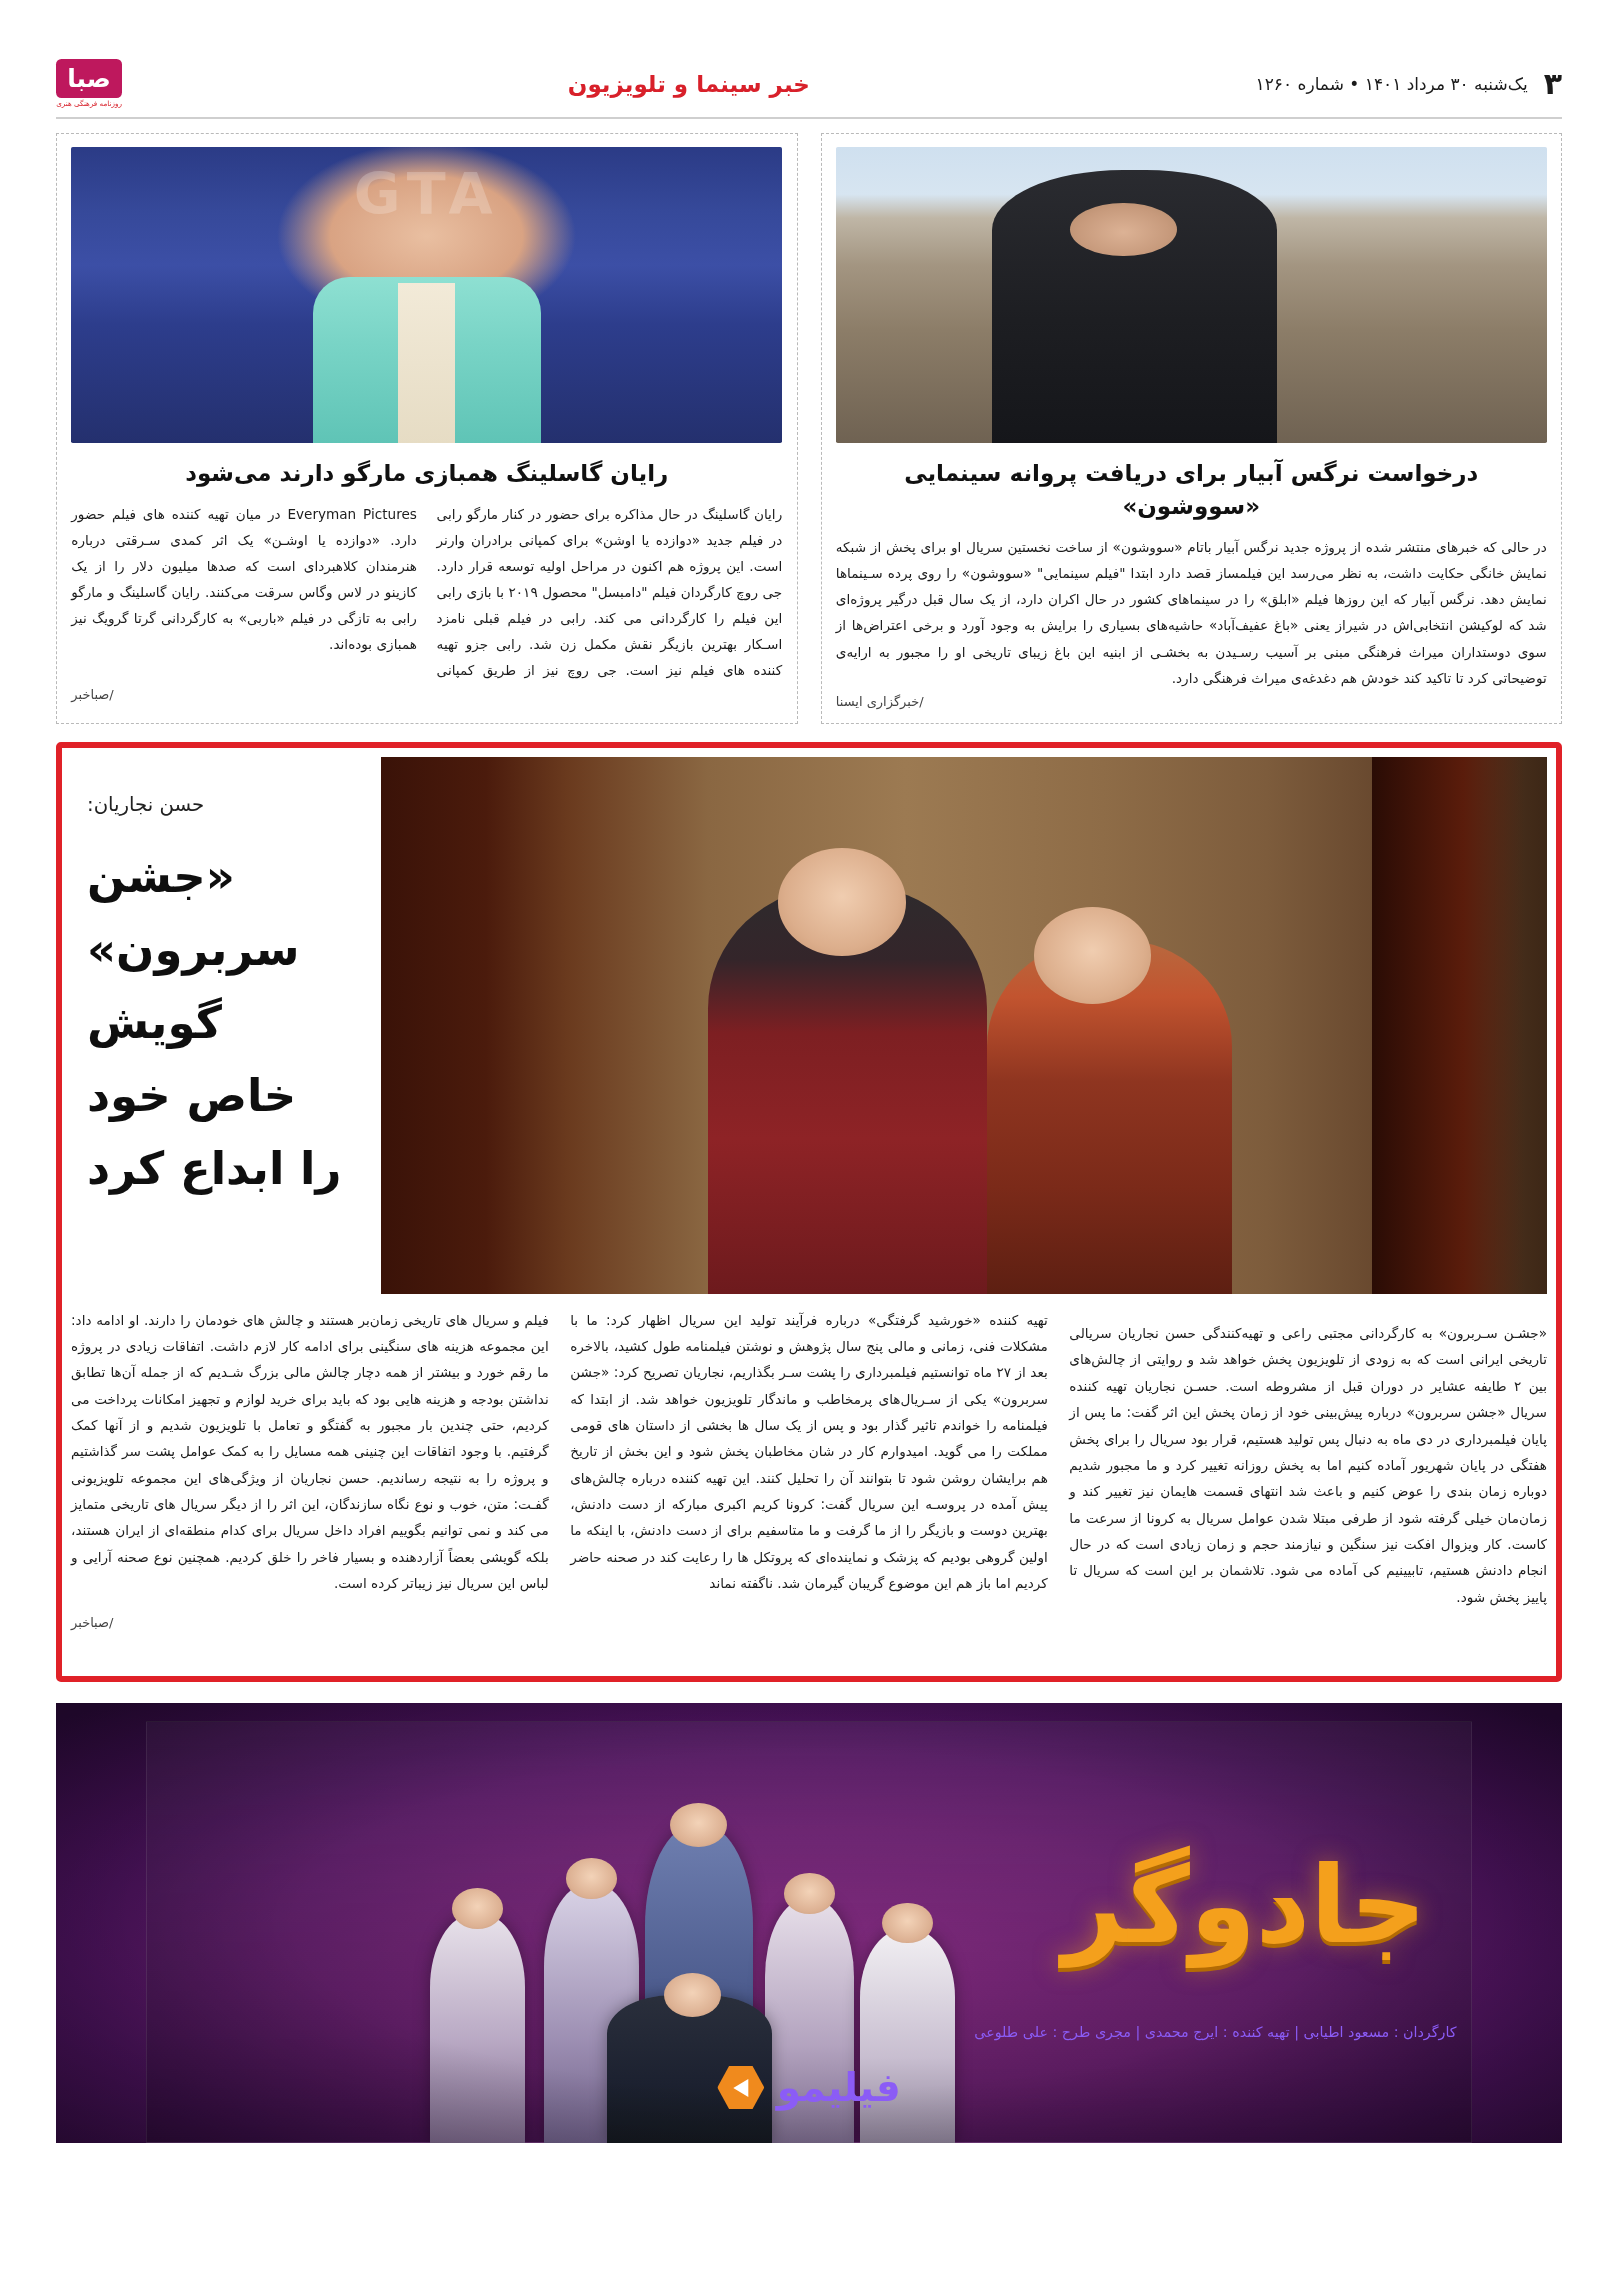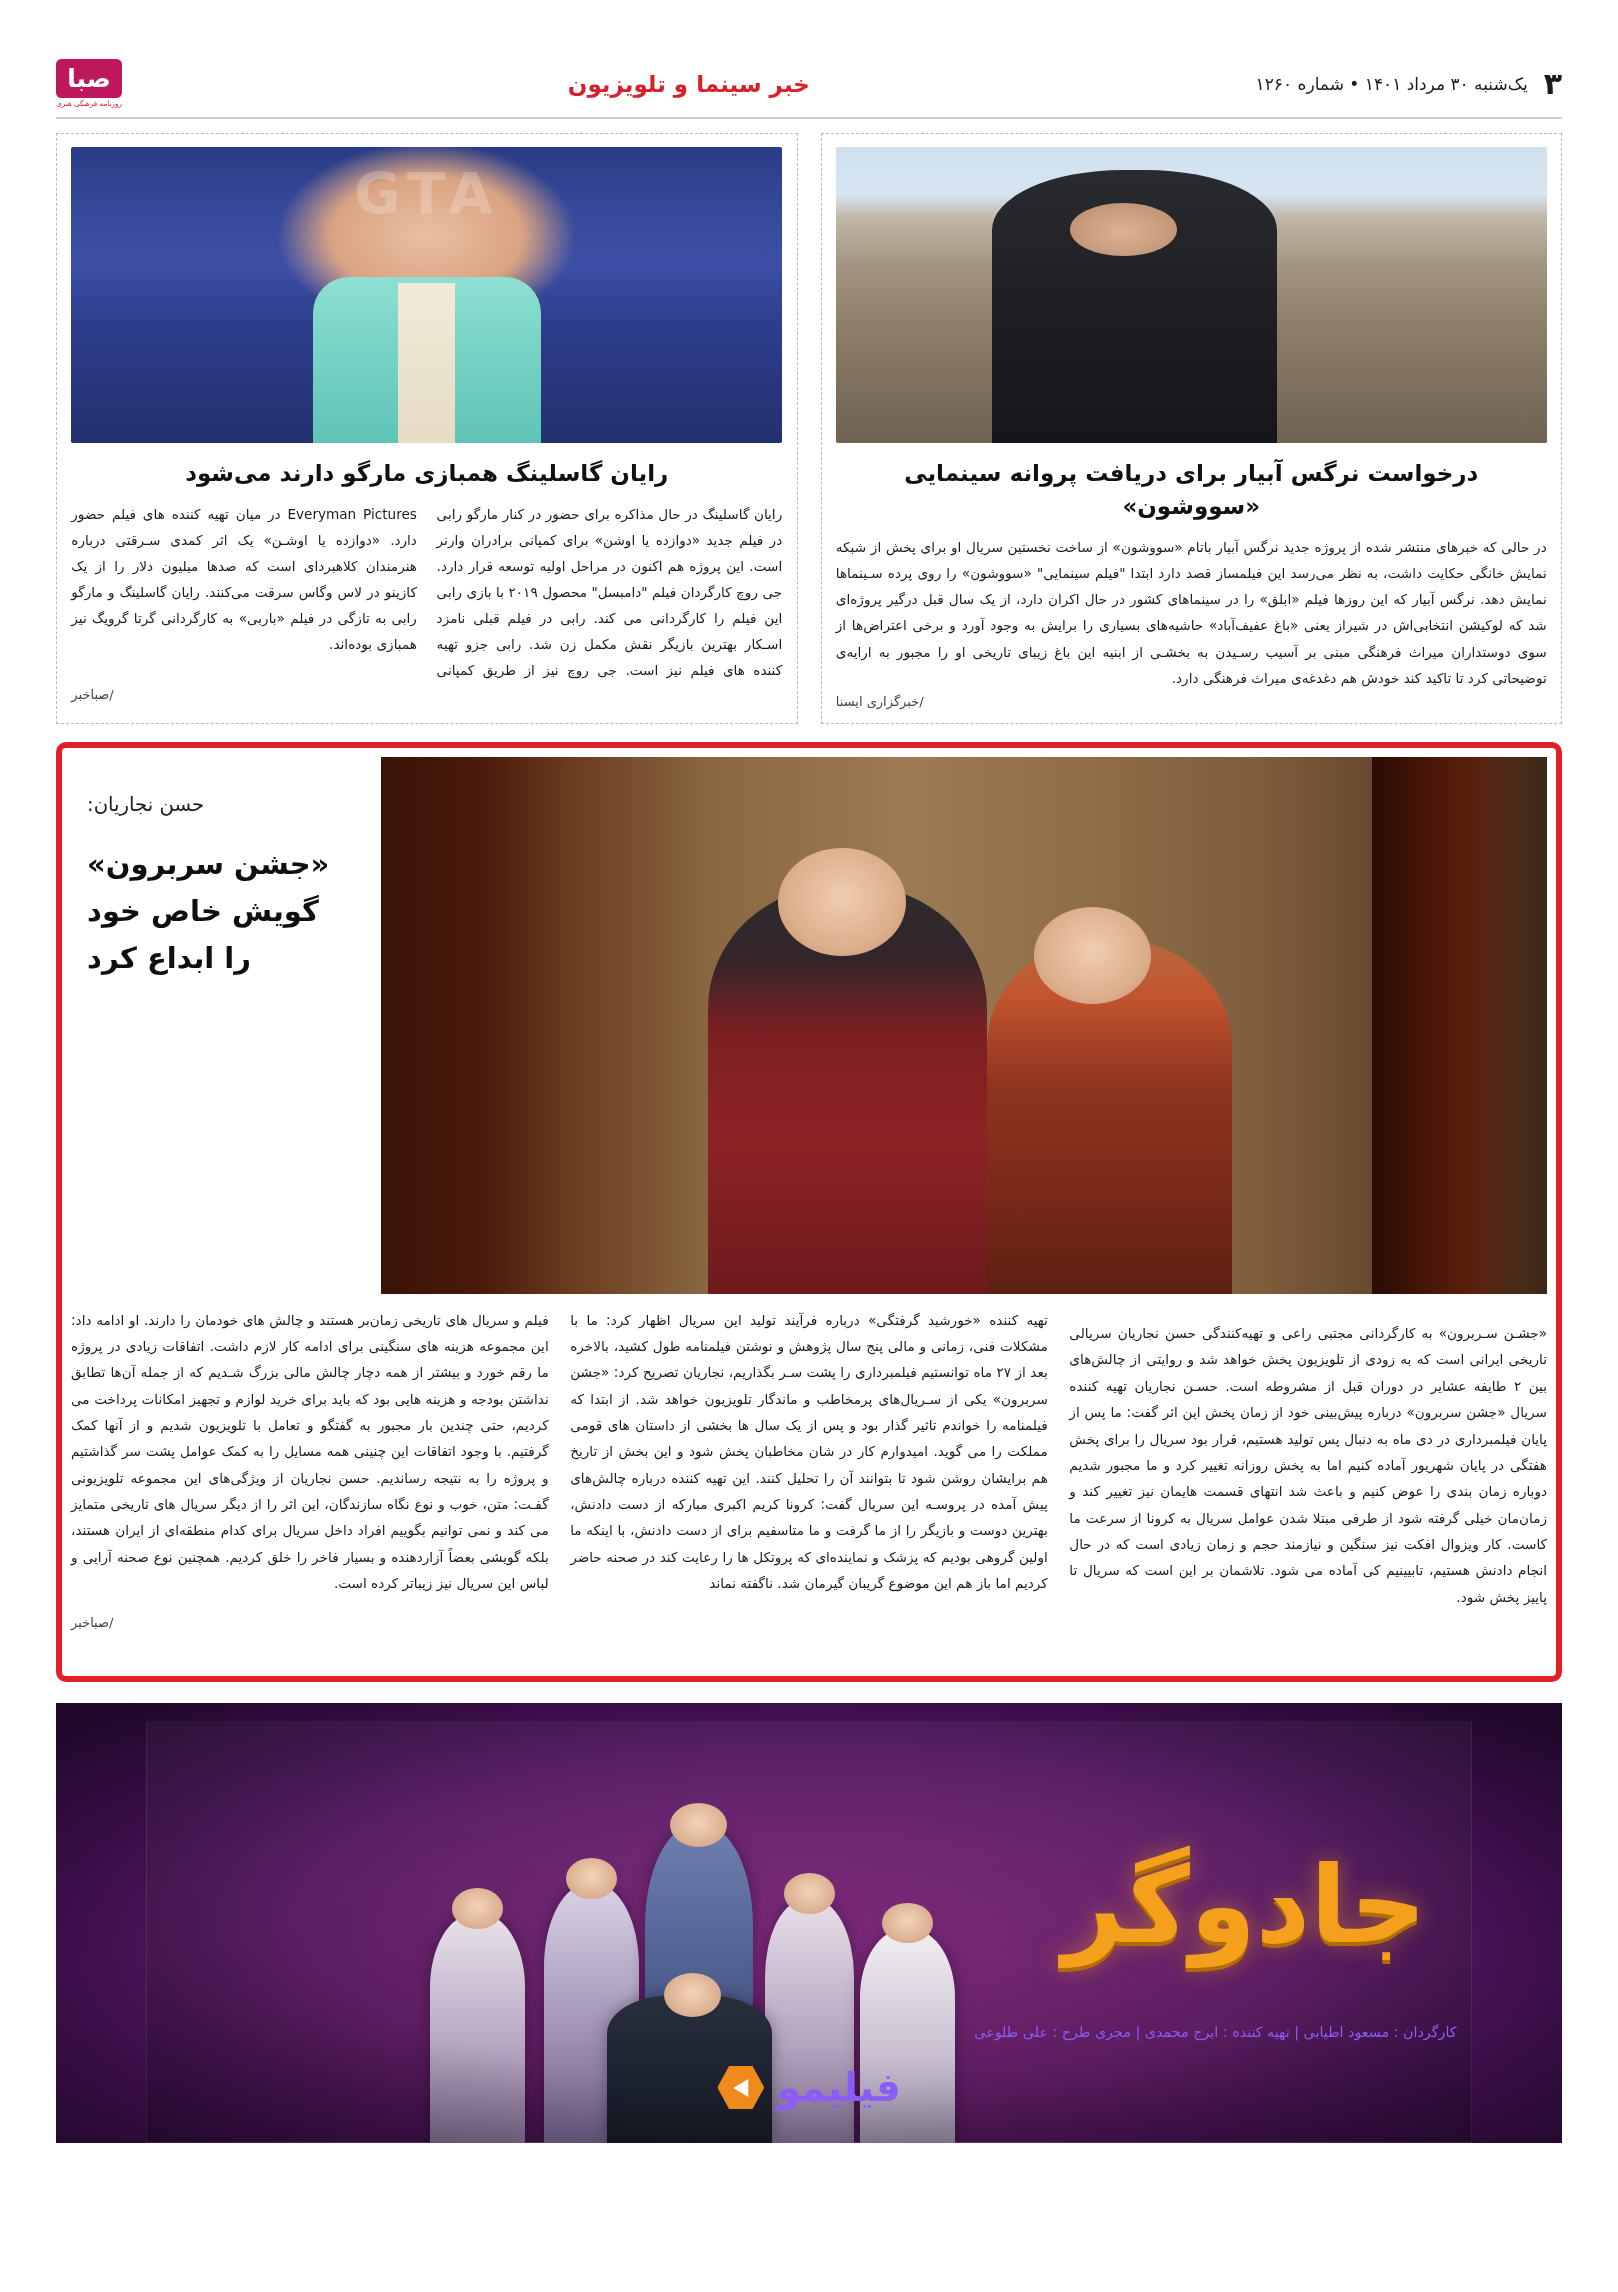--- a/index.html
+++ b/index.html
@@ -183,21 +183,21 @@
   }
 
   
   .feature {
     position: absolute;
     top: 742px;
     left: 56px;
     right: 56px;
     height: 940px;
     border: 6.3px solid #e02128;
-    border-radius: 10px;
+    border-radius: 5px;
     padding: 9px;
     background: #fff;
     direction: rtl;
   }
   .feature-top {
     display: flex;
     gap: 14.3px;
     height: 537px;
   }
   .feature-photo {
@@ -245,21 +245,21 @@
     text-align: left;
     direction: rtl;
   }
   .feature-kicker {
     font-size: 19.7px;
     color: #222;
     margin-bottom: 25px;
     text-align: left;
   }
   .feature-title {
-    font-size: 29px;
+    font-size: 45px;
     font-weight: bold;
     line-height: 1.62;
     color: #0f0f0f;
     text-align: left;
   }
   .feature-body {
     margin-top: 12.5px;
     column-count: 3;
     column-gap: 21.5px;
     font-size: 13.6px;

